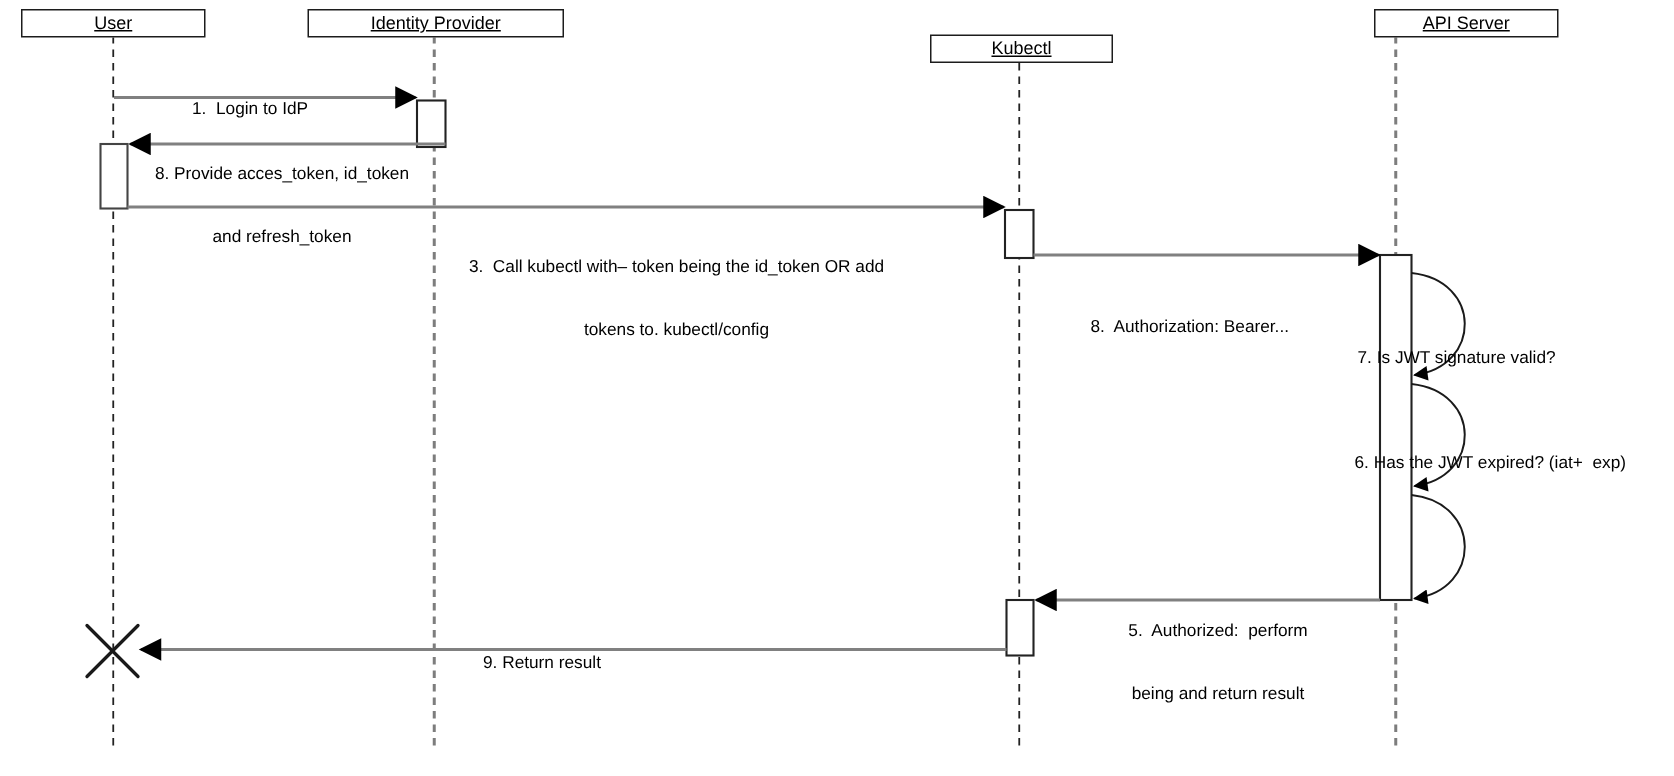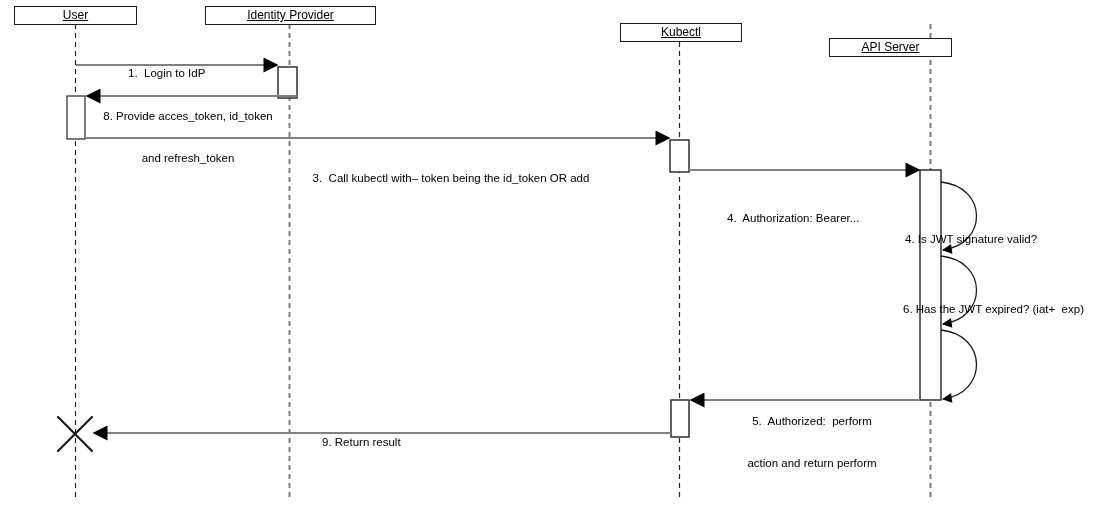--- a/index.html
+++ b/index.html
@@ -93,52 +93,53 @@
 
   <div class="actor-box" style="left:14px;width:121px;">
     <span>User</span>
   </div>
   <div class="actor-box" style="left:205px;width:169px;">
     <span>Identity Provider</span>
   </div>
   <div class="actor-box" style="left:620px;width:120px;margin-top:17px;">
     <span>Kubectl</span>
   </div>
-  <div class="actor-box" style="left:829px;width:121px;margin-top:32px;">
+  <div class="actor-box" style="left:916px;width:121px;">
     <span>API Server</span>
   </div>
 
   <div class="msg-label" style="left:128px;top:38px;">
     <span>1.  Login to IdP</span>
   </div>
 
   <div class="msg-label centered" style="left:98px;top:81px;width:180px;">
     <span>8. Provide acces_token, id_token</span>
     <span>and refresh_token</span>
   </div>
 
   <div class="msg-label centered" style="left:293px;top:143px;width:316px;">
     <span>3.  Call kubectl with– token being the id_token OR add</span>
+    <span>tokens to. kubectl/config</span>
   </div>
 
   <div class="msg-label" style="left:727px;top:183px;">
-    <span>4.  Authorization: Bearer...</span>
+    <span>8.  Authorization: Bearer...</span>
   </div>
 
   <div class="msg-label" style="left:905px;top:204px;">
-    <span>4. Is JWT signature valid?</span>
+    <span>7. Is JWT signature valid?</span>
   </div>
 
   <div class="msg-label" style="left:903px;top:274px;">
     <span>6. Has the JWT expired? (iat+  exp)</span>
   </div>
 
 
   <div class="msg-label centered" style="left:743px;top:386px;width:138px;">
     <span>5.  Authorized:  perform</span>
-    <span>action and return perform</span>
+    <span>being and return result</span>
   </div>
 
   <div class="msg-label" style="left:322px;top:407px;">
     <span>9. Return result</span>
   </div>
 
 </div>
 
 </body></html>

